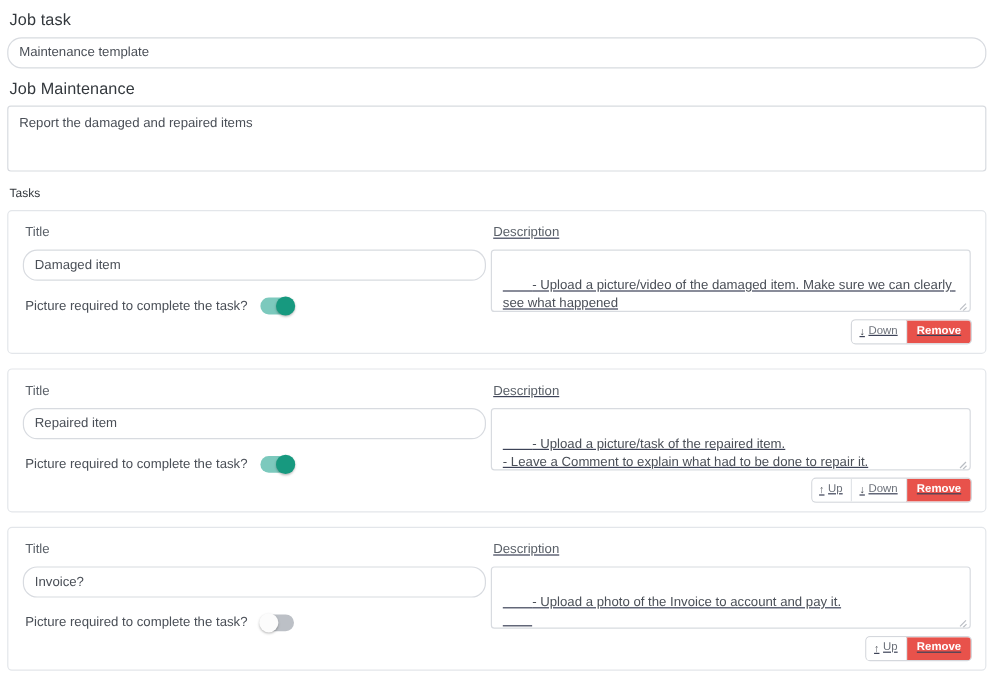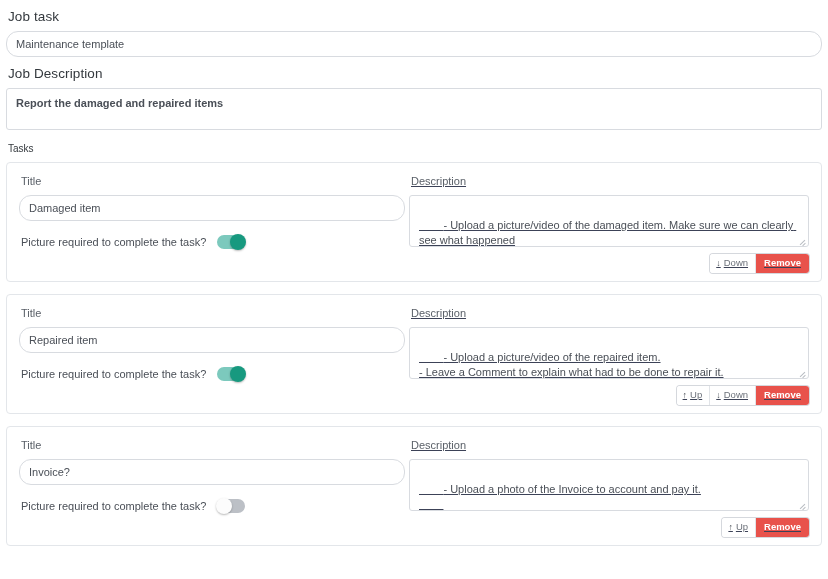--- a/index.html
+++ b/index.html
@@ -54,21 +54,21 @@
     font-family: "Liberation Sans", sans-serif;
     font-size: 11px;
     color: #4a4f57;
     padding: 7px 9px;
     line-height: 15px;
     outline: none;
     resize: none;
     white-space: pre-wrap;
     overflow: hidden;
   }
-  #job-desc-box { height: 42px; font-weight: bold; }
+  #job-desc-box { height: 55px; }
 
   
   .tasks-heading {
     font-size: 10px;
     color: #33383d;
     padding: 10px 2px 5px 2px;
     line-height: 17px;
   }
   .task-card {
     border: 1px solid #e3e6ea;
@@ -183,21 +183,21 @@
   .arrow { font-size: 9px; line-height: 9px; color: #4c5158; }
 </style>
 </head>
 <body>
 
 <div class="page">
 
   <div class="section-label">Job task</div>
   <input class="text-input" type="text" value="Maintenance template" style="">
 
-  <div class="section-label">Job Description</div>
+  <div class="section-label">Job Maintenance</div>
   <div class="text-area" id="job-desc-box">Report the damaged and repaired items</div>
 
   <div class="tasks-heading">Tasks</div>
   <div id="task-list">
   <div class="task-card">
     <div class="card-col-left">
       <div class="field-label">Title</div>
       <input class="text-input" type="text" value="Damaged item" style="">
       <div class="toggle-row">
         <span class="toggle-text">Picture required to complete the task?</span>
@@ -235,21 +235,21 @@
       <div class="toggle-row">
         <span class="toggle-text">Picture required to complete the task?</span>
         <span class="toggle on">
           <span class="knob"></span>
         </span>
       </div>
     </div>
     <div class="card-col-right">
       <div class="field-label">Description</div>
       <div class="text-area desc-box">
-        <span class="desc-text">- Upload a picture/video of the repaired item.
+        <span class="desc-text">- Upload a picture/task of the repaired item.
 - Leave a Comment to explain what had to be done to repair it.</span>
         <span class="resize-grip"></span>
       </div>
       <div class="btn-row">
         <div class="btn-group">
           <button class="btn btn-up">
             <span class="arrow">↑</span>
             <span class="lbl">Up</span>
           </button>
           <button class="btn btn-down">

